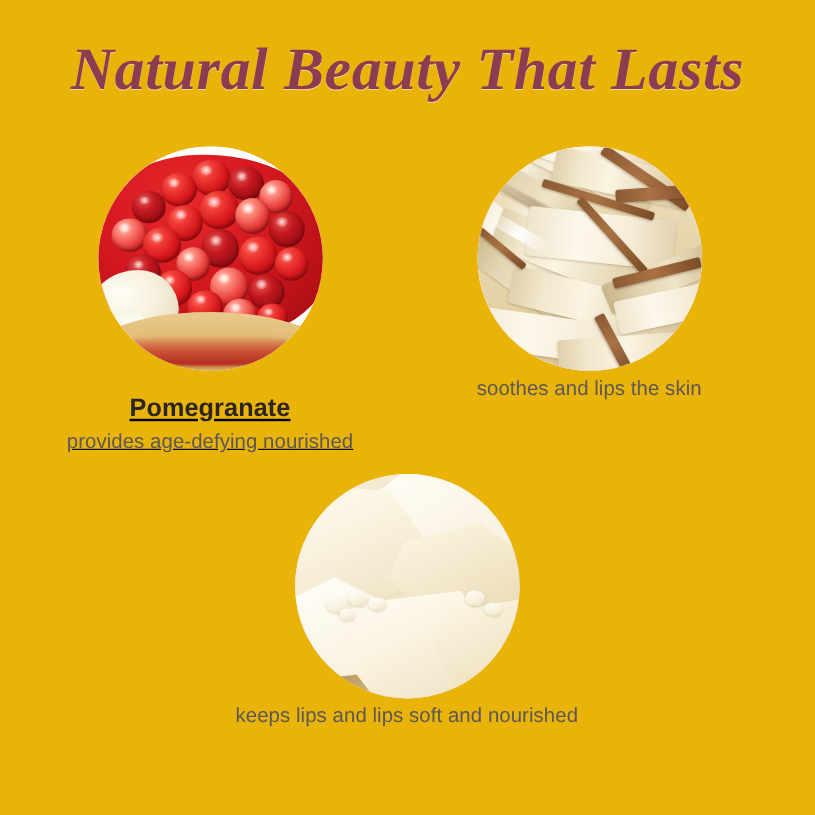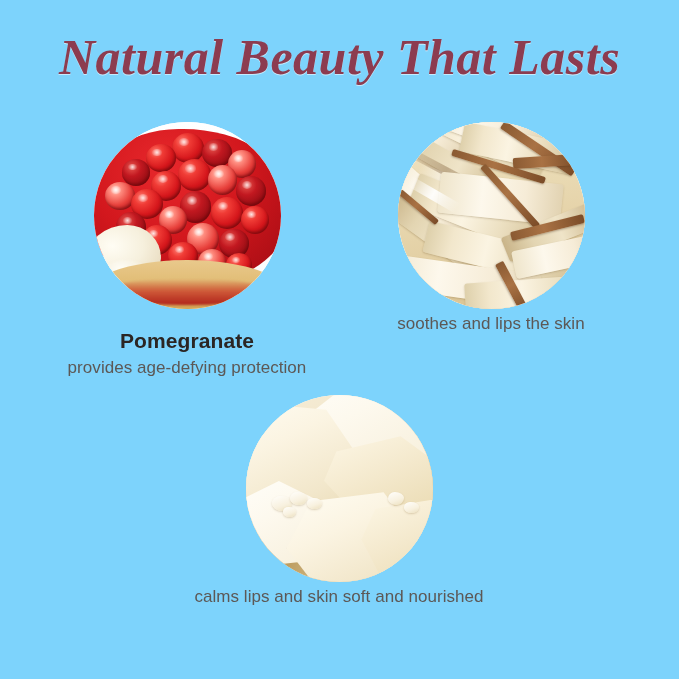--- a/index.html
+++ b/index.html
@@ -11,21 +11,21 @@
     height: 679px;
     background: #f0efef;
     font-family: "Liberation Sans", sans-serif;
     overflow: hidden;
     position: relative;
   }
 
   .page {
     position: absolute;
     inset: 0;
-    background: #7dd3fc;
+    background: #eab308;
   }
 
   
   .headline {
     position: absolute;
     top: 28px;
     left: 0;
     width: 679px;
     text-align: center;
     font-family: "Liberation Serif", "DejaVu Serif", serif;
@@ -36,21 +36,21 @@
     color: #8c3c50;
     white-space: nowrap;
     text-shadow: 0 1px 0 rgba(255,255,255,0.55);
   }
 
   
   .ingredient {
     position: absolute;
     text-align: center;
   }
-  .ing-1 { left: 12px;  top: 122px; width: 350px; }
+  .ing-1 { left: 0;  top: 122px; width: 350px; text-decoration: underline; }
   .ing-2 { left: 316px; top: 122px; width: 350px; }
   .ing-3 { left: 164px; top: 395px; width: 350px; }
 
   .circle-wrap {
     width: 187px;
     height: 187px;
     margin: 0 auto;
     border-radius: 50%;
     overflow: hidden;
     position: relative;
@@ -272,21 +272,21 @@
         <div class="aril" style="left:71%;top:70%;width:14%;height:13%;"></div>
         <div class="aril pale" style="left:37%;top:74%;width:13%;height:12%;"></div>
 
         <div class="pom-pith"></div>
         <div class="pom-pith2"></div>
         <div class="pom-rind"></div>
         <div class="pom-juice"></div>
       </div>
     </div>
     <div class="ing-label">Pomegranate</div>
-    <div class="ing-sub">provides age-defying protection</div>
+    <div class="ing-sub">provides age-defying nourished</div>
   </div>
 
   <div class="ingredient ing-2">
     <div class="circle-wrap">
       <div class="lic">
         <div class="lic-bed"></div>
 
         <div class="stick light" style="left:-18%;top:-4%;width:58%;height:17%;transform:rotate(34deg);"></div>
         <div class="stick" style="left:8%;top:2%;width:74%;height:14%;transform:rotate(26deg);"></div>
         <div class="stick dark" style="left:-6%;top:16%;width:66%;height:11%;transform:rotate(30deg);"></div>
@@ -338,16 +338,16 @@
         <div class="chunk warm" style="left:62%;top:56%;width:54%;height:48%;clip-path:polygon(14% 10%,70% 0%,100% 46%,76% 94%,20% 88%,0% 44%);"></div>
 
         <div class="crumb" style="left:14%;top:54%;width:11%;height:8%;"></div>
         <div class="crumb" style="left:24%;top:52%;width:9%;height:7%;"></div>
         <div class="crumb" style="left:33%;top:55%;width:8%;height:6%;"></div>
         <div class="crumb" style="left:20%;top:60%;width:7%;height:5%;"></div>
         <div class="crumb" style="left:76%;top:52%;width:9%;height:7%;"></div>
         <div class="crumb" style="left:85%;top:57%;width:8%;height:6%;"></div>
       </div>
     </div>
-    <div class="ing-sub">calms lips and skin soft and nourished</div>
+    <div class="ing-sub">keeps lips and lips soft and nourished</div>
   </div>
 
 </div>
 
 </body></html>

